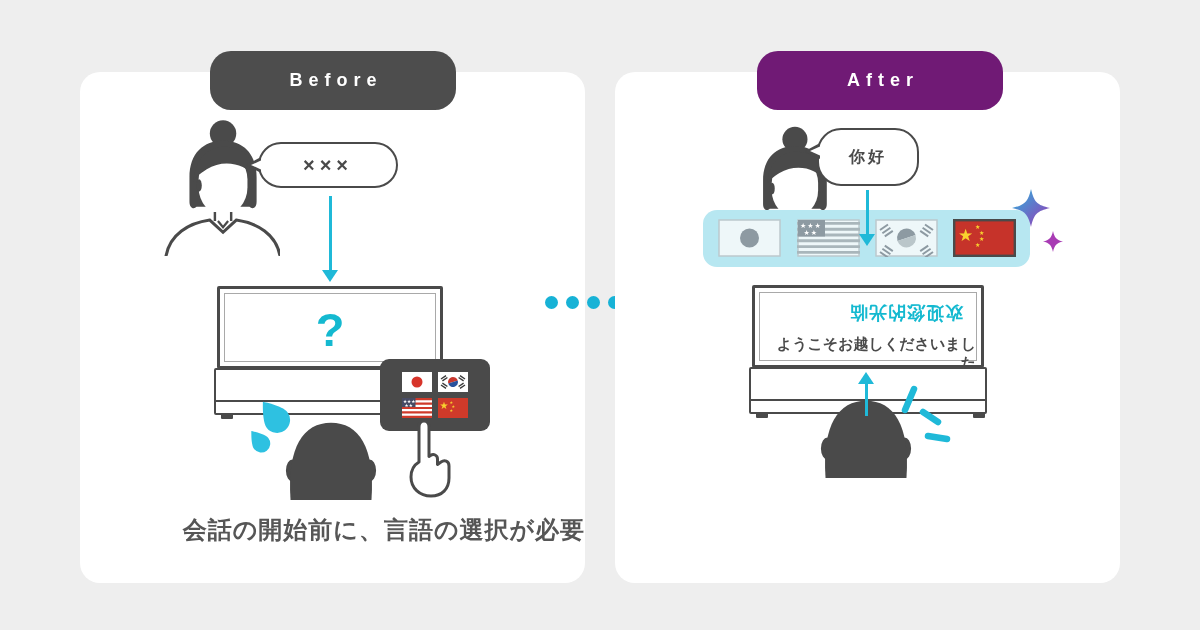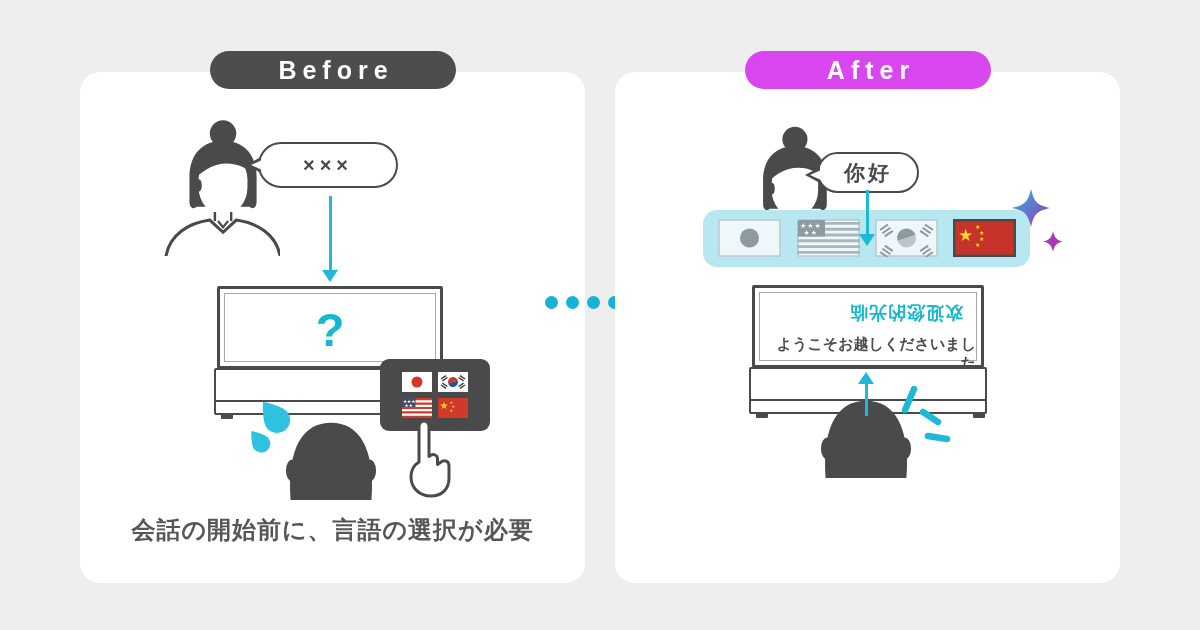--- a/index.html
+++ b/index.html
@@ -5,25 +5,25 @@
   * { margin:0; padding:0; box-sizing:border-box; }
   html,body { width:1200px; height:630px; }
   body { font-family:"Liberation Sans","DejaVu Sans",sans-serif; background:#eeeeee; position:relative; overflow:hidden; }
 
   .stage { position:absolute; left:0; top:0; width:1200px; height:630px; background:#eeeeee; }
 
   .panel { position:absolute; top:72px; width:505px; height:511px; background:#ffffff; border-radius:20px; }
   .panel.left  { left:80px; }
   .panel.right { left:615px; }
 
-  .badge { position:absolute; top:-21px; width:246px; height:38px; border-radius:21px;
-           color:#ffffff; font-size:25px; font-weight:bold; letter-spacing:6px;
+  .badge { position:absolute; top:-21px; width:246px; height:59px; border-radius:21px;
+           color:#ffffff; font-size:18px; font-weight:bold; letter-spacing:6px;
            display:flex; align-items:center; justify-content:center; text-indent:6px; }
   .badge.before { left:130px; background:#4d4d4d; }
-  .badge.after  { left:130px; background:#d946ef; }
+  .badge.after  { left:142px; background:#701a75; }
 
   .bubble { position:absolute; background:#fff; border:2.5px solid #4a4a4a; border-radius:24px;
             display:flex; align-items:center; justify-content:center;
             font-size:20px; font-weight:600; color:#4a4a4a; }
   .bubble::before { content:""; position:absolute; left:-14px; top:13px; width:0; height:0;
             border-top:8px solid transparent; border-bottom:8px solid transparent; border-right:15px solid #4a4a4a; }
   .bubble::after  { content:""; position:absolute; left:-9px; top:16px; width:0; height:0;
             border-top:5.5px solid transparent; border-bottom:5.5px solid transparent; border-right:11px solid #ffffff; }
 
   .arrow-v { position:absolute; width:16px; }
@@ -42,21 +42,21 @@
   .dev-base .groove { position:absolute; left:0; right:0; bottom:11px; height:2px; background:#4a4a4a; }
   .foot { position:absolute; width:12px; height:5px; background:#4a4a4a; border-radius:1px; }
 
   .q-mark { position:absolute; left:0; right:0; top:8px; text-align:center;
             font-size:47px; font-weight:bold; color:#14b9d0; }
 
   .mirror-cjk { position:absolute; right:13px; top:8px; transform:rotate(180deg);
                 font-size:18px; font-weight:bold; color:#14b9d0; letter-spacing:1px; }
   .jp-line    { position:absolute; left:12px; top:42px; font-size:15px; font-weight:600; color:#4a4a4a;text-align:right; }
 
-  .caption { position:absolute; left:0; right:0; top:442px; text-align:center;
+  .caption { position:absolute; left:0; right:0; top:442px; text-align:right;
              font-size:24px; font-weight:600; letter-spacing:1px; }
   .caption.before { color:#565656; }
   .caption.after  { color:#12bdd9; }
 
   
   .tablet { position:absolute; left:300px; top:287px; width:110px; height:72px;
             background:#4a4a4a; border-radius:9px;
             display:grid; grid-template-columns:30px 30px; grid-template-rows:20px 20px;
             gap:6px; justify-content:center; align-content:center; }
 
@@ -183,21 +183,21 @@
       <path d="M27,58 C27,34 41,22 60,22 C79,22 93,34 93,58 L93,82 C93,88 89,90 86,87 L34,87 C31,90 27,88 27,82 Z" fill="#4a4a4a"></path>
       <path d="M36,60 a24,26 0 0 1 48,0 v8 a24,27 0 0 1 -48,0 Z" fill="#ffffff"></path>
       <path d="M31,62 C33,38 46,28 62,28 C80,28 90,40 91,58 C82,44 60,40 44,50 C37,54.5 33,57.5 31,62 Z" fill="#4a4a4a"></path>
       <ellipse cx="36.5" cy="66" rx="2.6" ry="6" fill="#4a4a4a"></ellipse>
       <ellipse cx="87.5" cy="64" rx="2.6" ry="6" fill="#4a4a4a"></ellipse>
       <path d="M52,92 L52,101 M68,92 L68,101" stroke="#4a4a4a" stroke-width="2.4" fill="none"></path>
       <path d="M4,135 C8,114 26,103 47,100 L60,112 L73,100 C94,103 112,114 116,135" fill="#ffffff" stroke="#4a4a4a" stroke-width="3" stroke-linecap="round"></path>
       <path d="M55,101 L60,107 L65,101" fill="none" stroke="#4a4a4a" stroke-width="2.2"></path>
     </svg>
 
-    <div class="bubble z3" style="left:202px; top:80px; width:102px; height:41px; letter-spacing:3px; font-size:21px;">
+    <div class="bubble z3" style="left:202px; top:56px; width:102px; height:58px; letter-spacing:3px; font-size:16px;">
       <span>你好</span>
     </div>
 
     <div class="arrow-v down z4" style="left:244px; top:118px; height:56px;">
       <div class="line"></div>
         <div class="head"></div>
     </div>
 
     <div class="flag-bar">
       <svg style="left:15px;" width="63" height="38" viewBox="0 0 63 38">

